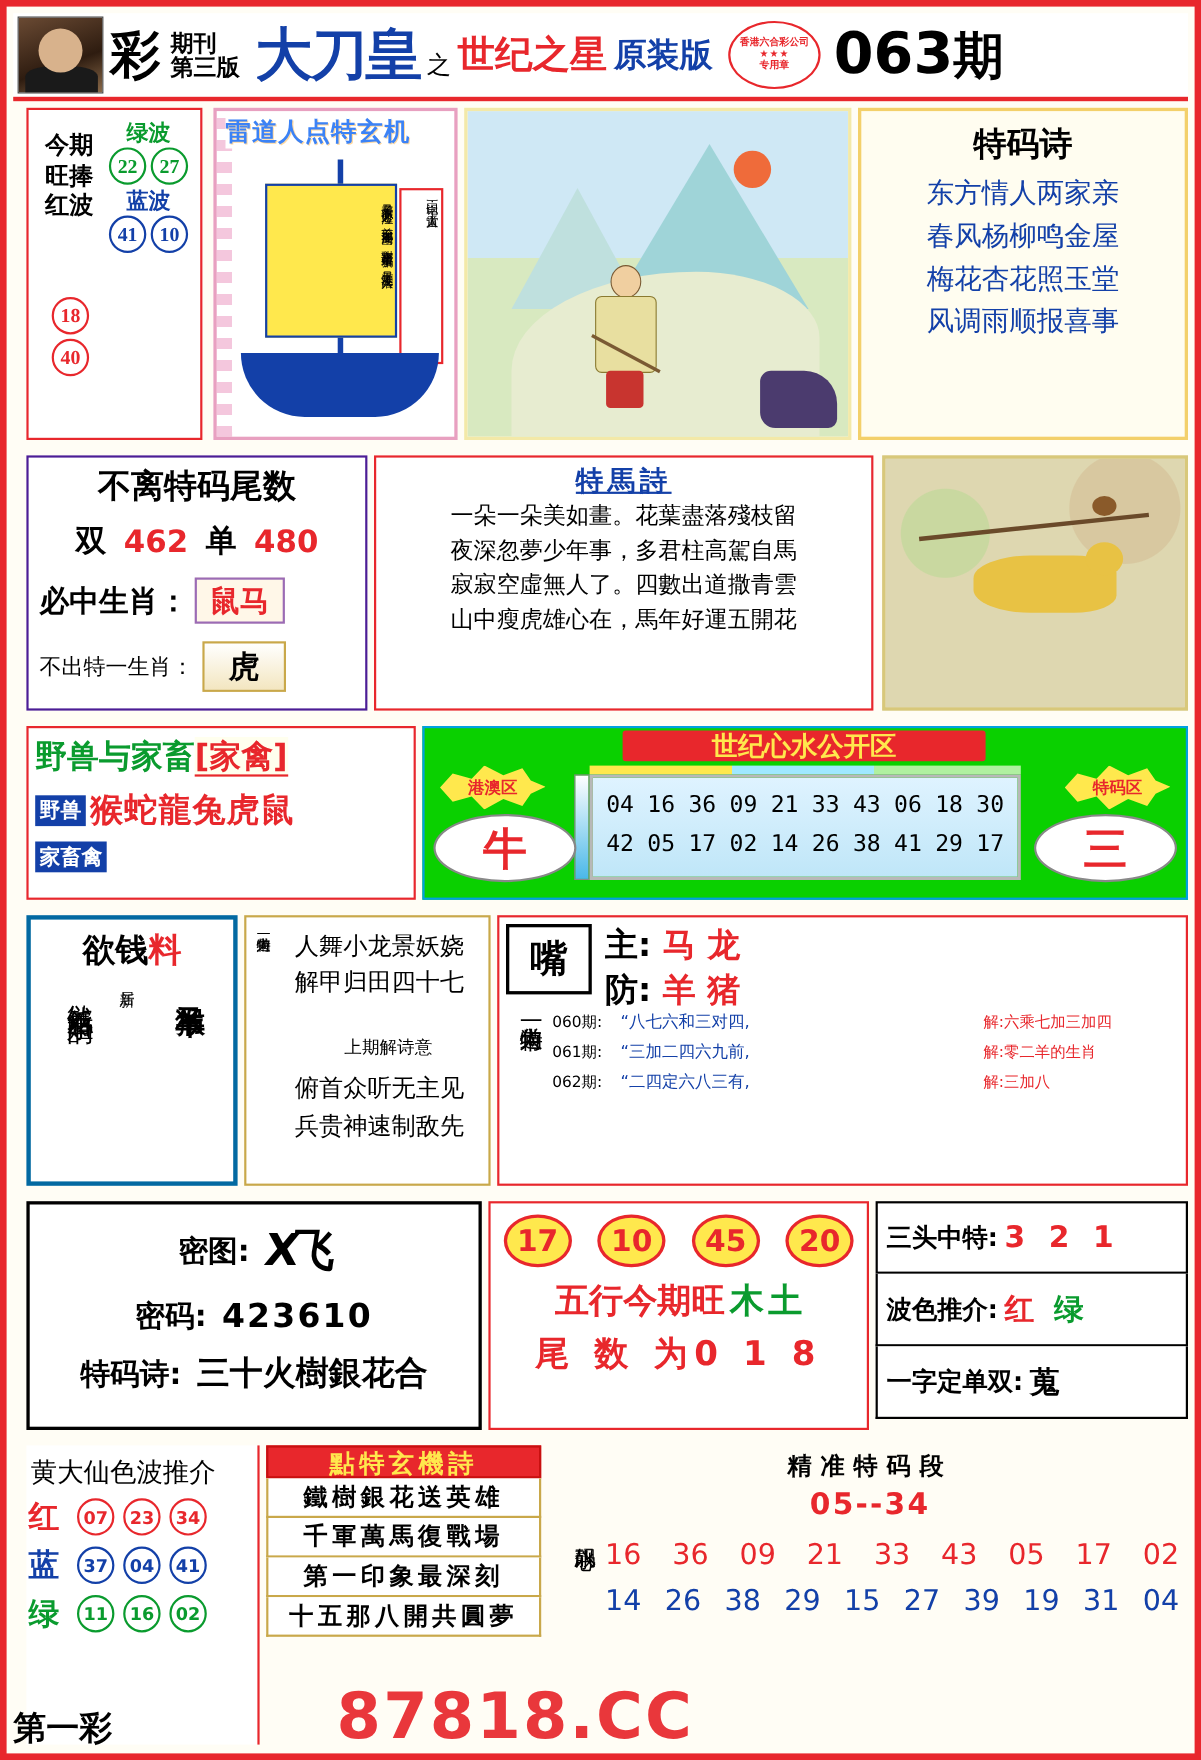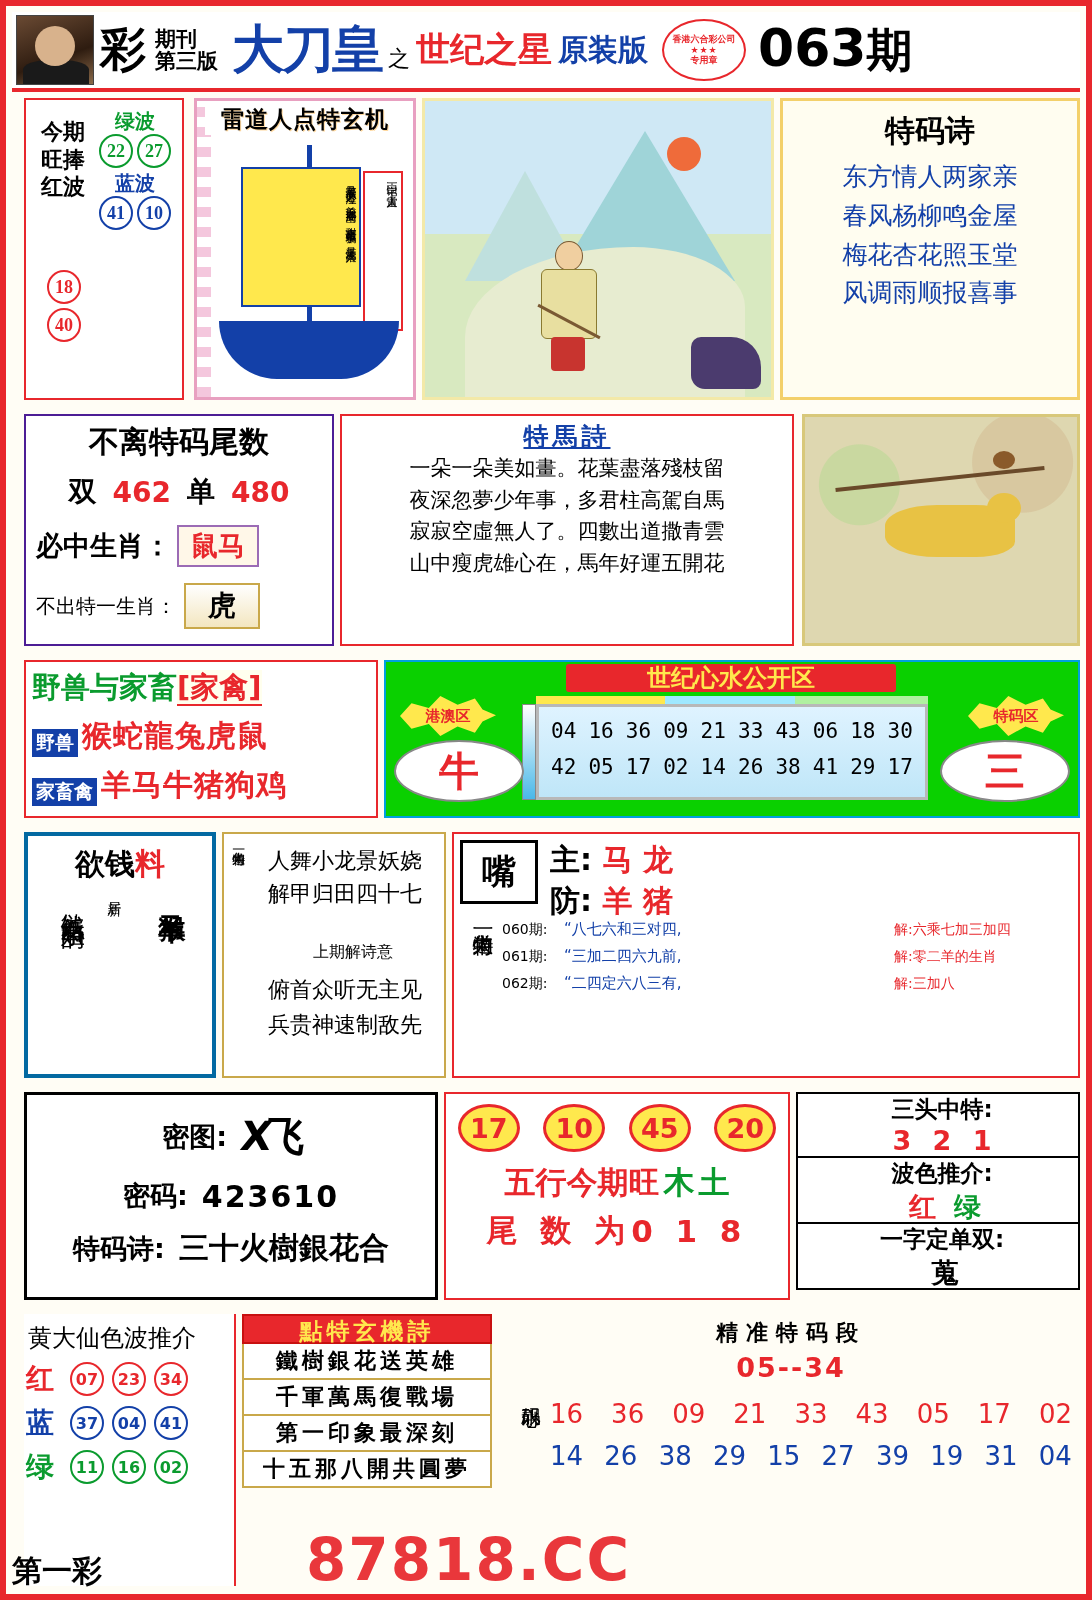--- a/index.html
+++ b/index.html
@@ -71,22 +71,22 @@
 
   .box-ship {
     position:absolute; left:176px; top:0; width:222px; height:302px;
     border:3px solid #e8a0c0; background:#fff;
     background-image:repeating-linear-gradient(0deg,#f4c7dd 0 10px,#fff 10px 20px);
     background-size:14px 100%;
     background-repeat:repeat-y;
   }
   .ship-title {
     position:absolute; left:8px; top:4px; right:8px; height:30px;
-    background:#fff; color:#000000; font-size:23px; font-weight:bold;
-    text-align:center; line-height:30px; letter-spacing:1px;
+    background:#fff; color:#3b82f6; font-size:23px; font-weight:bold;
+    line-height:30px; letter-spacing:1px;
     text-shadow:1px 1px 0 #ffd9a0;
   }
   .ship-art{position:absolute;left:14px;top:36px;width:194px;height:256px;background:#fff;overflow:hidden;}
   .hull{position:absolute;left:8px;bottom:14px;width:180px;height:58px;background:#1340a8;border-radius:0 0 60px 60px;}
   .sail1{position:absolute;left:30px;top:30px;width:120px;height:140px;background:#ffe84d;border:2px solid #1340a8;}
   .mast{position:absolute;left:96px;top:8px;width:5px;height:190px;background:#1340a8;}
   .ship-poem{position:absolute;left:36px;top:40px;width:110px;height:130px;font-size:11px;color:#000;writing-mode:vertical-rl;text-orientation:upright;line-height:1.25;letter-spacing:1px;}
   .jet{position:absolute;left:152px;top:34px;width:40px;height:160px;border:2px solid #e8272c;background:#fff;font-size:11px;writing-mode:vertical-rl;text-orientation:upright;padding:4px 2px;color:#000;}
 
   .box-pic {
@@ -140,21 +140,21 @@
   .tiger{position:absolute;left:80px;top:88px;width:130px;height:52px;background:#e8c244;border-radius:40% 30% 30% 40%;}
   .tiger:after{content:"";position:absolute;right:-6px;top:-12px;width:34px;height:30px;border-radius:50%;background:#e8c244;}
   .spider{position:absolute;left:188px;top:34px;width:22px;height:18px;background:#8a5a2a;border-radius:50%;}
   .branch{position:absolute;left:30px;top:60px;width:210px;height:4px;background:#6a4a2a;transform:rotate(-6deg);}
 
   
   .row3{position:absolute;left:12px;top:654px;width:1068px;height:166px;}
   .box-beast{position:absolute;left:6px;top:0;width:354px;height:158px;border:2px solid #e8272c;background:#fff;}
   .bb-title{font-size:29px;font-weight:bold;color:#0a9b2e;margin:6px 0 2px 6px;}
   .bb-title .brk{color:#e8272c;background:#ffe; border-bottom:2px solid #e8272c;}
-  .bb-row{display:flex;align-items:flex-end;margin:8px 0 0 6px;}
+  .bb-row{display:flex;align-items:center;margin:8px 0 0 6px;}
   .tag{background:#1340a8;color:#fff;font-size:19px;font-weight:bold;padding:1px 4px;margin-right:4px;}
   .bb-animals{font-size:30px;font-weight:bold;color:#e8272c;letter-spacing:1px;}
 
   .box-open{position:absolute;left:366px;top:0;width:696px;height:158px;border:2px solid #00a0e0;background:#0ad000;overflow:hidden;}
   .bo-title{position:absolute;left:180px;top:2px;width:330px;height:28px;background:#e8272c;color:#ffe84d;font-size:24px;font-weight:bold;text-align:center;line-height:28px;border-radius:3px;}
   .burst{position:absolute;top:34px;width:96px;height:40px;background:#ffe84d;color:#e8272c;font-size:15px;font-weight:bold;text-align:center;line-height:40px;clip-path:polygon(0% 50%,12% 18%,30% 30%,42% 0%,60% 22%,78% 6%,86% 34%,100% 48%,86% 64%,78% 92%,60% 76%,42% 100%,30% 70%,12% 82%);}
   .burst.l{left:14px;}
   .burst.r{right:14px;}
   .oval{position:absolute;top:78px;width:130px;height:62px;border-radius:50%;background:#fff;border:2px solid #888;display:flex;align-items:center;justify-content:center;font-size:40px;font-weight:bold;color:#e8272c;}
   .oval.l{left:8px;}
@@ -202,21 +202,21 @@
   .mi-poem{font-size:30px;font-weight:bold;color:#000;}
 
   .box-balls{position:absolute;left:426px;top:0;width:346px;height:208px;border:2px solid #e8272c;background:#fff;}
   .bl-row{display:flex;justify-content:space-around;margin-top:10px;}
   .bigball{width:62px;height:48px;border-radius:50%;background:#ffe84d;border:3px solid #e8272c;display:flex;align-items:center;justify-content:center;font-size:27px;font-weight:bold;color:#e8272c;}
   .wx-row{display:flex;align-items:center;justify-content:center;margin-top:10px;font-size:31px;font-weight:bold;color:#e8272c;}
   .wx-row .g{color:#0a9b2e;margin-left:4px;}
   .wx-row2{display:flex;align-items:center;justify-content:center;margin-top:6px;font-size:31px;font-weight:bold;color:#e8272c;letter-spacing:6px;}
 
   .box-right3{position:absolute;left:778px;top:0;width:284px;height:208px;}
-  .r3-cell{border:2px solid #000;background:#fff;height:66px;display:flex;align-items:center;padding-left:8px;font-size:23px;font-weight:bold;color:#000;flex-direction:column;}
+  .r3-cell{border:2px solid #000;background:#fff;height:66px;display:flex;align-items:center;padding-left:8px;font-size:23px;font-weight:bold;color:#000;}
   .r3-cell + .r3-cell{border-top:none;}
   .r3-cell .v{margin-left:6px;color:#e8272c;font-size:27px;letter-spacing:6px;}
   .r3-cell .v2{margin-left:6px;color:#e8272c;font-size:27px;}
   .r3-cell .v2 .g{color:#0a9b2e;margin-left:18px;}
   .r3-cell .v3{margin-left:6px;color:#000;font-size:27px;}
 
   
   .row6{position:absolute;left:12px;top:1308px;width:1068px;height:280px;}
   .box-huang{position:absolute;left:6px;top:0;width:212px;height:272px;border-right:2px solid #e8272c;background:#fff;}
   .hx-title{font-size:24px;color:#000;margin:8px 0 6px 4px;}
@@ -364,21 +364,20 @@
     <div class="box-beast">
       <div class="bb-title">
         <span>野兽与家畜</span><span class="brk">[家禽]</span>
       </div>
       <div class="bb-row">
         <span class="tag">野兽</span>
         <span class="bb-animals">猴蛇龍兔虎鼠</span>
       </div>
       <div class="bb-row">
         <span class="tag">家畜禽</span>
-        <span class="bb-animals">羊马牛猪狗鸡</span>
       </div>
     </div>
 
     <div class="box-open">
       <div class="bo-title">世纪心水公开区</div>
       <div class="burst l">港澳区</div>
       <div class="burst r">特码区</div>
       <div class="topbands"></div>
       <div class="bar"></div>
       <div class="numpanel">

